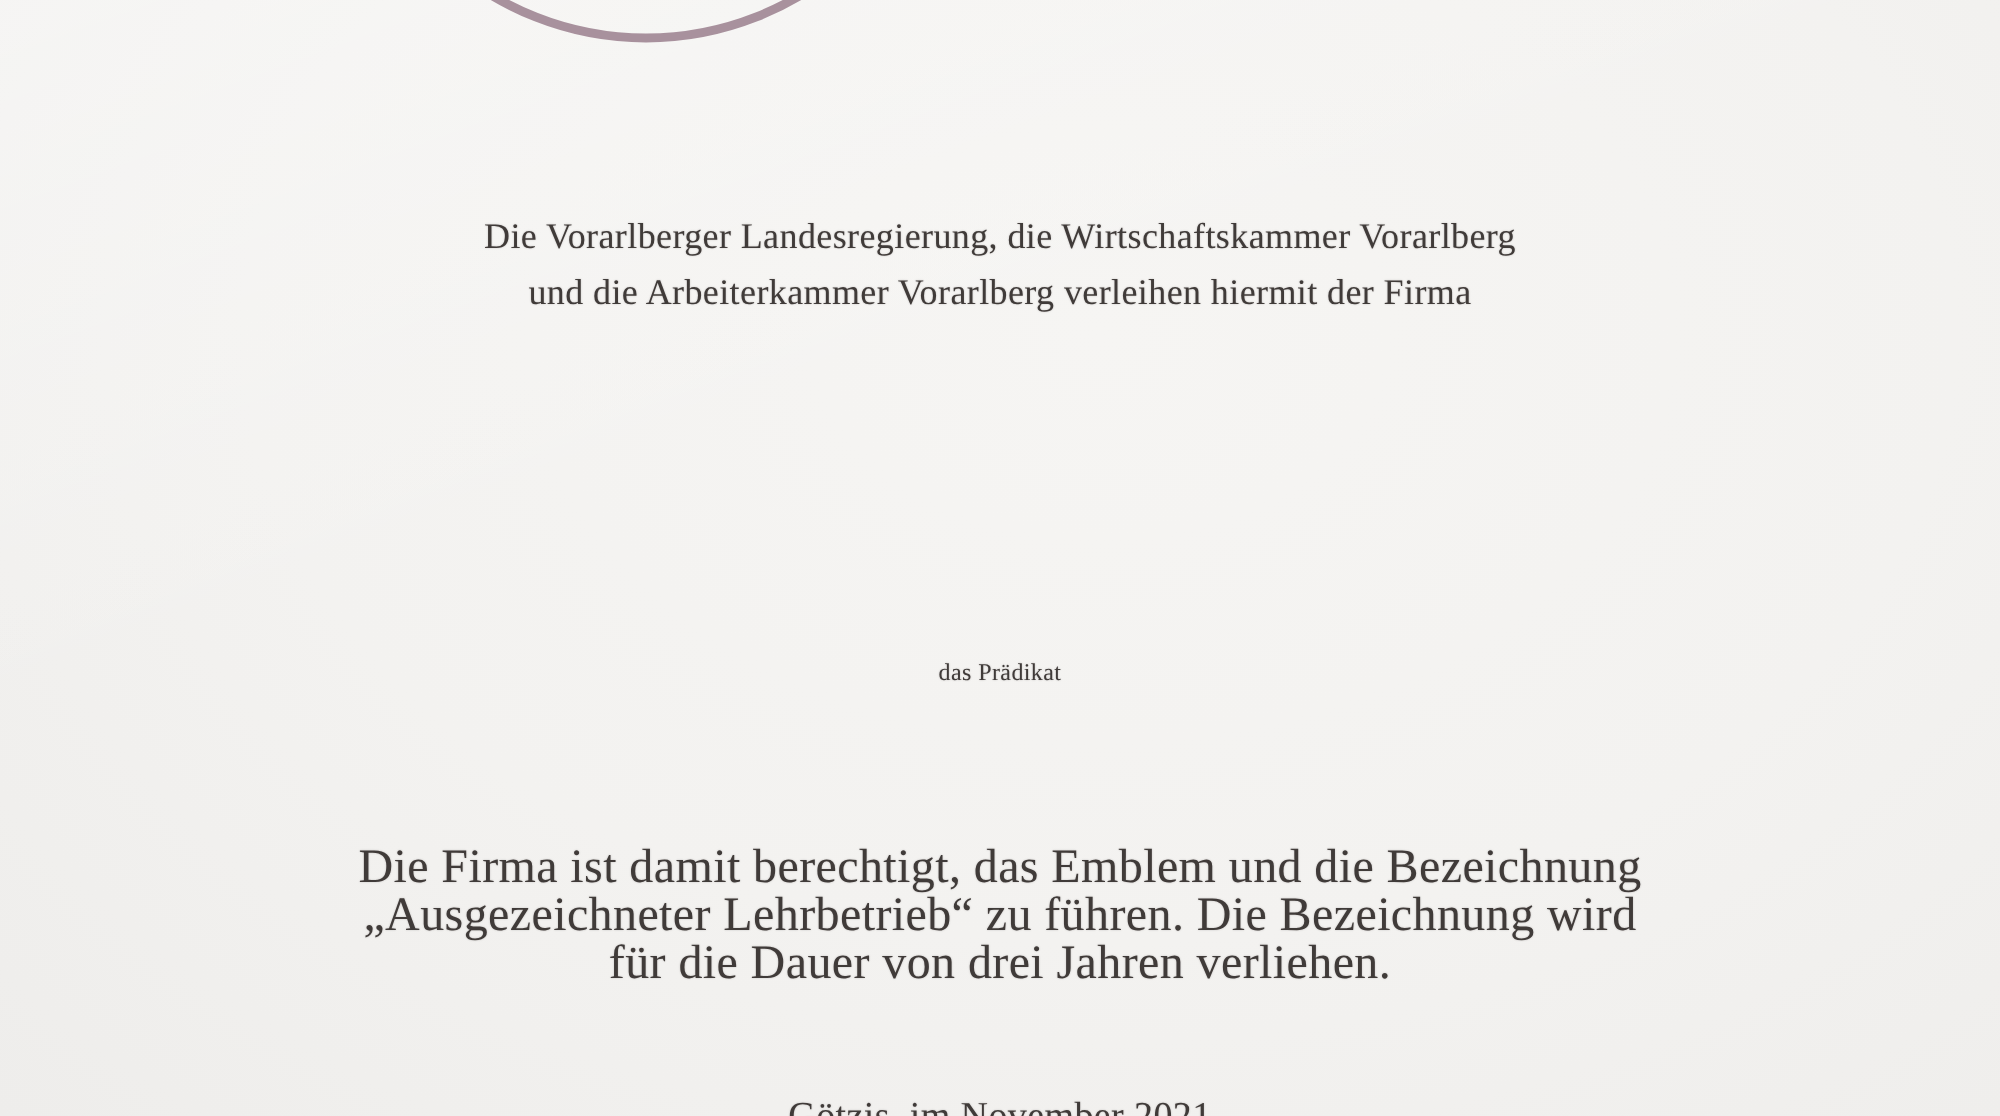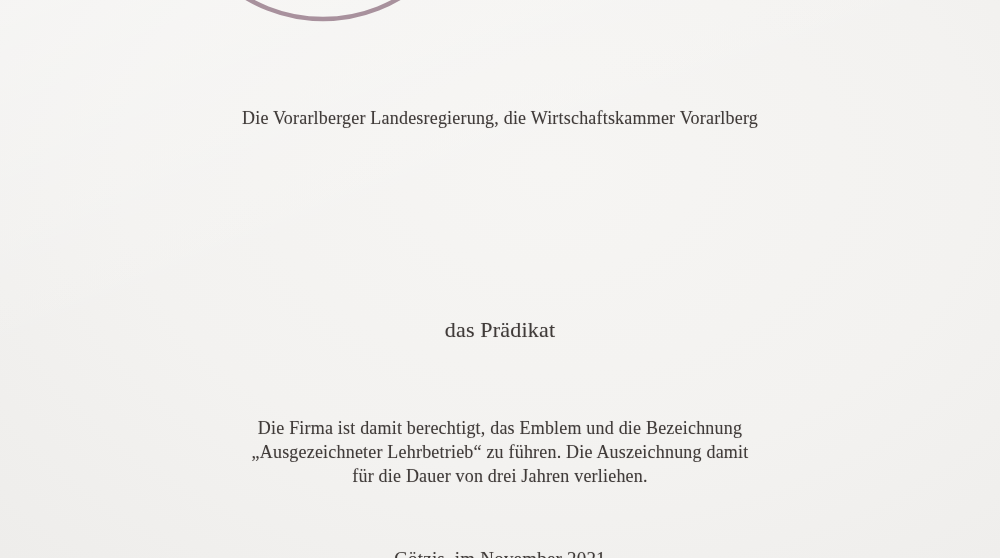--- a/index.html
+++ b/index.html
@@ -49,39 +49,39 @@
     top: 177px;
     font-family: "Liberation Sans", "DejaVu Sans", sans-serif;
     font-size: 27px;
     line-height: 34px;
     color: var(--recipient-text, #4d4d57);
     letter-spacing: 0.3px;
     text-shadow: 0 0 1px rgba(77,77,87,0.28);
   }
 
   .predicate {
-    top: 288px;
-    font-size: 22px;
+    top: 300px;
+    font-size: 12px;
     letter-spacing: 0.2px;
     text-shadow: 0 0 1px rgba(64,59,57,0.28);
     margin-top: 29px;
   }
 
   .award-title {
     top: 330px;
     font-size: 35px;
     font-weight: bold;
     letter-spacing: 0.6px;
     color: var(--accent-red, #b02b52);
     text-shadow: 0 0 1px rgba(176,43,82,0.3);
   }
 
   .grant {
     top: 398px;
-    font-size: 18px;
+    font-size: 24px;
     line-height: 24px;
     letter-spacing: 0.2px;
     text-shadow: 0 0 1px rgba(64,59,57,0.28);
   }
 
   .place-date {
     top: 529px;
     font-size: 19px;
     letter-spacing: 0.2px;
     text-shadow: 0 0 1px rgba(64,59,57,0.28);
@@ -93,29 +93,30 @@
 <body>
 
 <div class="page">
 
   <svg class="seal-arc" width="500" height="40" viewBox="0 0 500 40" aria-hidden="true">
     <circle cx="323" cy="-131" r="150" fill="none" stroke="var(--seal-mauve, #a8919d)" stroke-width="4.5"></circle>
   </svg>
 
   <p class="textline intro">
     <span class="line">Die Vorarlberger Landesregierung, die Wirtschaftskammer Vorarlberg</span>
+    <span class="line">und die Arbeiterkammer Vorarlberg verleihen hiermit der Firma</span>
   </p>
 
   <p class="textline recipient">
   </p>
 
   <p class="textline predicate">das Prädikat</p>
 
 
   <p class="textline grant">
     <span class="line">Die Firma ist damit berechtigt, das Emblem und die Bezeichnung</span>
-    <span class="line">„Ausgezeichneter Lehrbetrieb“ zu führen. Die Auszeichnung damit</span>
+    <span class="line">„Ausgezeichneter Lehrbetrieb“ zu führen. Die Bezeichnung wird</span>
     <span class="line">für die Dauer von drei Jahren verliehen.</span>
   </p>
 
   <p class="textline place-date">Götzis, im November 2021</p>
 
 </div>
 
 </body></html>

